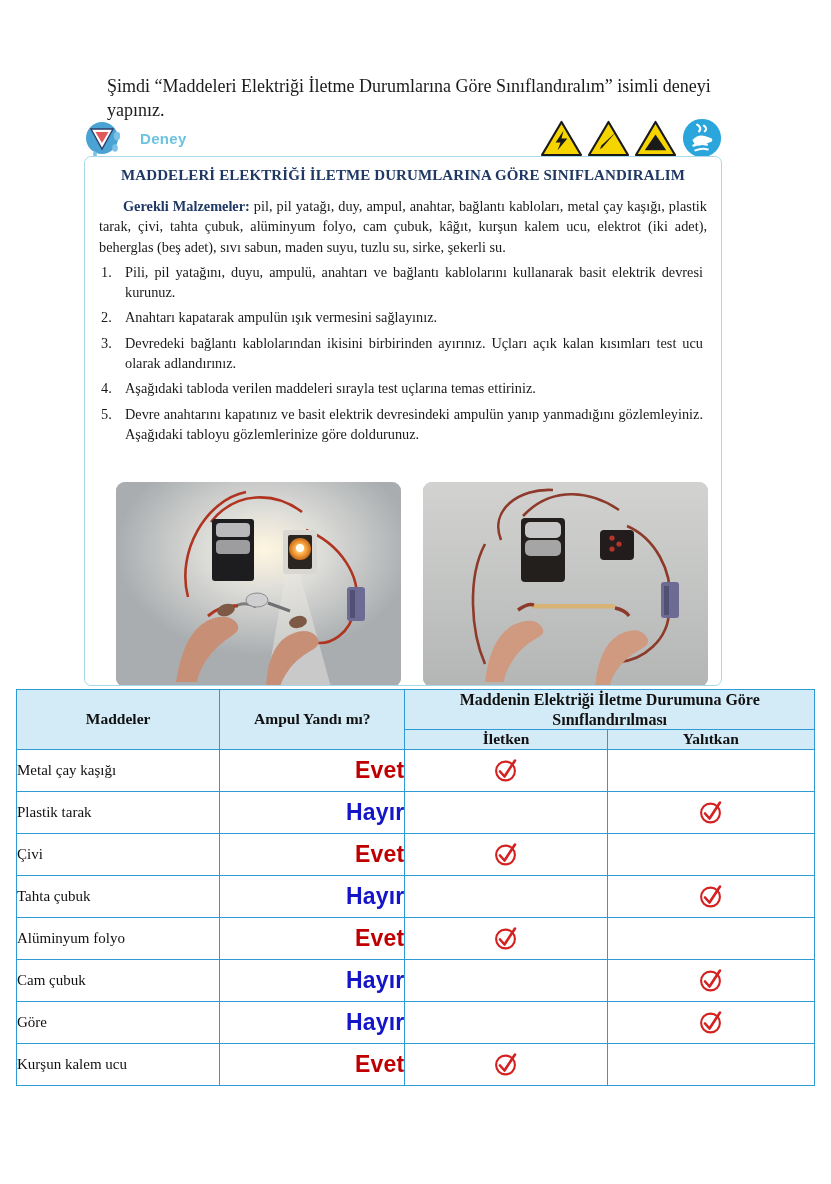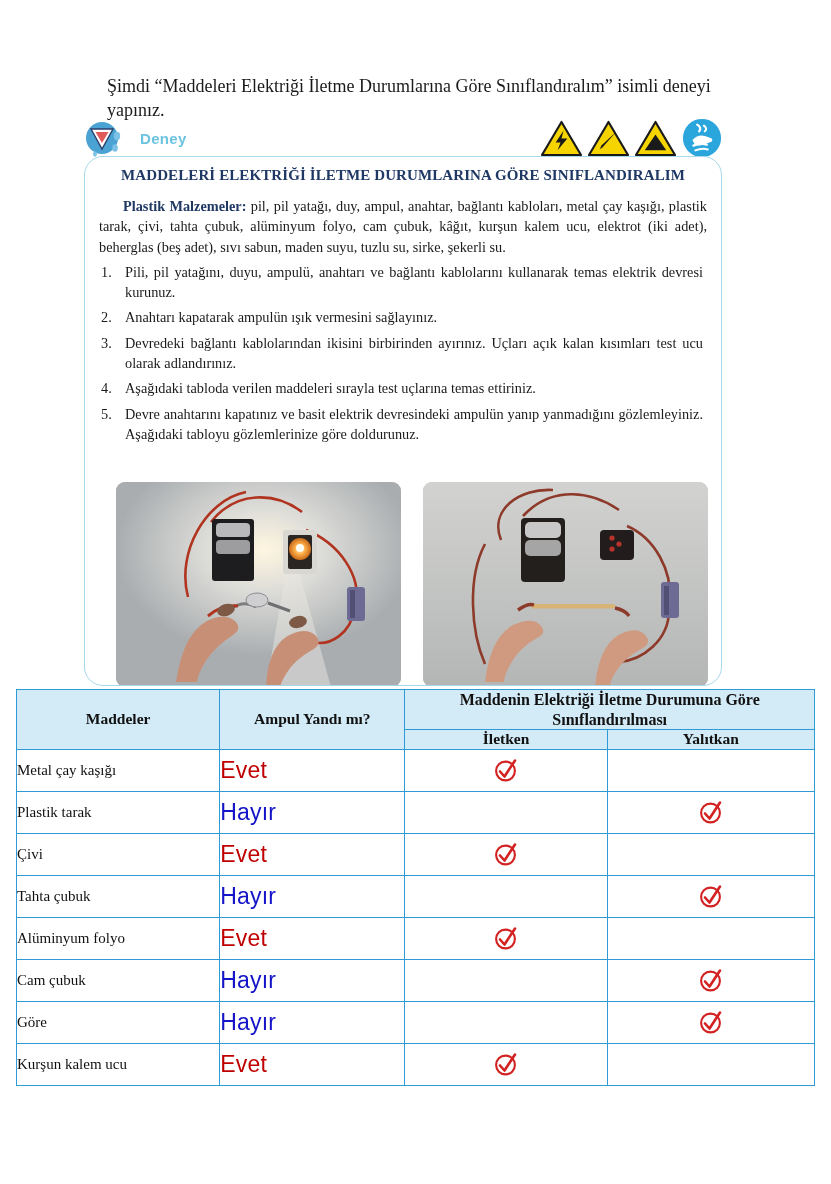--- a/index.html
+++ b/index.html
@@ -23,21 +23,21 @@
     position:absolute;left:62px;top:14px;
     font-family:"Liberation Sans",sans-serif;
     font-weight:bold;font-size:15px;color:#6cc3e0;letter-spacing:.3px;
   }
   .hazard-icons{position:absolute;right:0px;top:1px;display:flex;gap:4px;align-items:center;}
   .hazard-icons svg{display:block;}
 
   
   .panel{
     position:absolute;left:84px;top:156px;width:638px;height:530px;
-    border:1.4px solid #a8d8ea;border-radius:19px;background:#ffffff;
+    border:1.4px solid #a8d8ea;border-radius:7px;background:#ffffff;
     box-sizing:border-box;overflow:hidden;
   }
   .panel-title{
     margin:10px 0 0 0;text-align:center;
     font-weight:bold;font-size:15px;color:#1f3864;letter-spacing:.1px;
   }
   .panel-body{padding:6px 14px 0 14px;}
   .mat-par{
     font-size:14.3px;line-height:1.42;text-align:justify;margin:6px 0 0 0;text-indent:24px;
   }
@@ -79,22 +79,22 @@
   .hcell.big{font-size:16px;margin-top:22px;}
   .c-mat{width:202px;}
   .c-amp{width:184px;}
   .c-ilt{width:201px;}
   .c-yal{width:206px;}
   .row-td{height:41px;background:#ffffff;}
   .mat-name{
     padding-left:12px;font-size:15px;color:#111;white-space:nowrap;margin-top:36px;
   }
   .ans{
-    text-align:left;font-family:"Liberation Sans",sans-serif;
-    font-size:23px;font-weight:normal;letter-spacing:.2px;
+    text-align:right;font-family:"Liberation Sans",sans-serif;
+    font-size:23px;font-weight:bold;letter-spacing:.2px;
   }
   .ans.yes{color:#c00000;}
   .ans.no{color:#1414c8;}
   .tickcell{text-align:center;}
   .tick{display:inline-block;width:26px;height:26px;vertical-align:middle;}
   .tick svg{display:block;}
 </style>
 </head>
 <body>
 
@@ -145,26 +145,26 @@
         </svg>
       </span>
     </span>
   </div>
 
   <div class="panel">
     <div class="panel-title">MADDELERİ ELEKTRİĞİ İLETME DURUMLARINA GÖRE SINIFLANDIRALIM</div>
 
     <div class="panel-body">
       <p class="mat-par">
-        <span class="lbl-blue">Plastik Malzemeler:</span><span> pil, pil yatağı, duy, ampul, anahtar, bağlantı kabloları, metal çay kaşığı, plastik tarak, çivi, tahta çubuk, alüminyum folyo, cam çubuk, kâğıt, kurşun kalem ucu, elektrot (iki adet), beherglas (beş adet), sıvı sabun, maden suyu, tuzlu su, sirke, şekerli su.</span>
+        <span class="lbl-blue">Gerekli Malzemeler:</span><span> pil, pil yatağı, duy, ampul, anahtar, bağlantı kabloları, metal çay kaşığı, plastik tarak, çivi, tahta çubuk, alüminyum folyo, cam çubuk, kâğıt, kurşun kalem ucu, elektrot (iki adet), beherglas (beş adet), sıvı sabun, maden suyu, tuzlu su, sirke, şekerli su.</span>
       </p>
 
 
       <ol class="steps">
-        <li>Pili, pil yatağını, duyu, ampulü, anahtarı ve bağlantı kablolarını kullanarak temas elektrik devresi kurunuz.</li>
+        <li>Pili, pil yatağını, duyu, ampulü, anahtarı ve bağlantı kablolarını kullanarak basit elektrik devresi kurunuz.</li>
         <li>Anahtarı kapatarak ampulün ışık vermesini sağlayınız.</li>
         <li>Devredeki bağlantı kablolarından ikisini birbirinden ayırınız. Uçları açık kalan kısımları test ucu olarak adlandırınız.</li>
         <li>Aşağıdaki tabloda verilen maddeleri sırayla test uçlarına temas ettiriniz.</li>
         <li>Devre anahtarını kapatınız ve basit elektrik devresindeki ampulün yanıp yanmadığını gözlemleyiniz. Aşağıdaki tabloyu gözlemlerinize göre doldurunuz.</li>
       </ol>
     </div>
 
     <div class="photos">
       <div class="photo">
         <svg viewBox="0 0 285 205" preserveAspectRatio="none">

